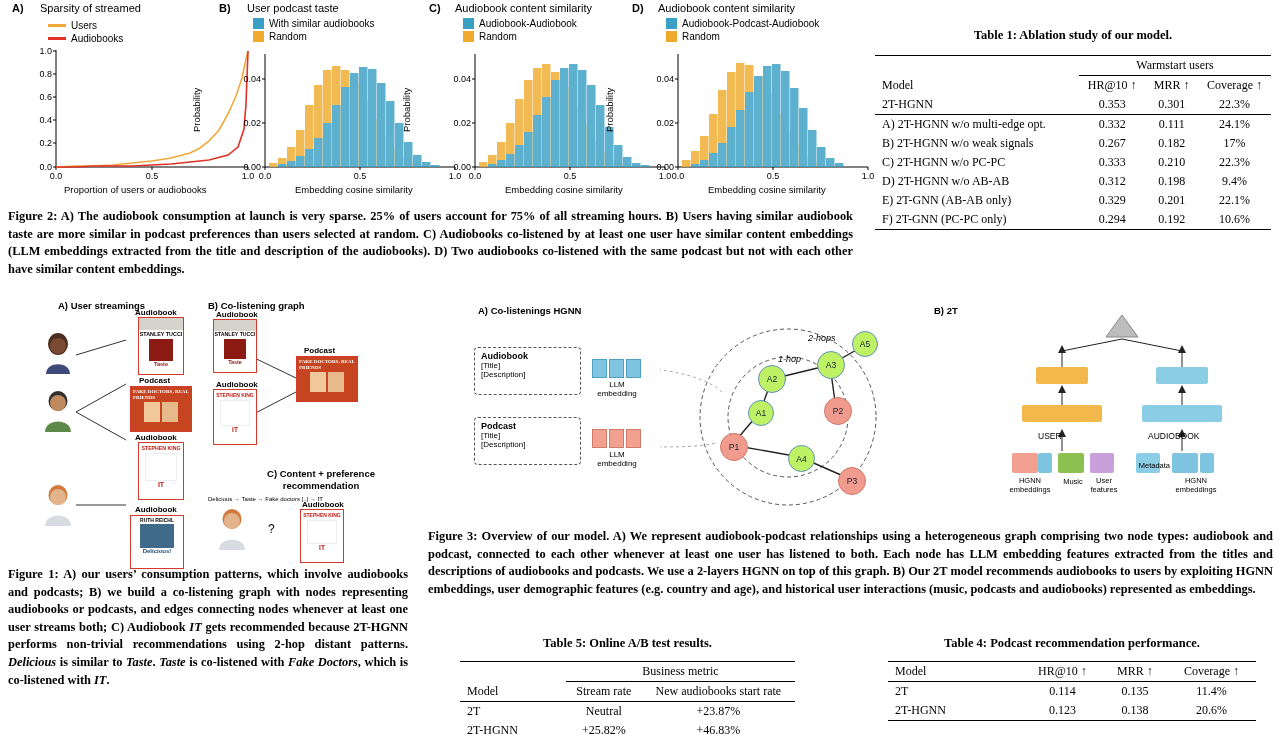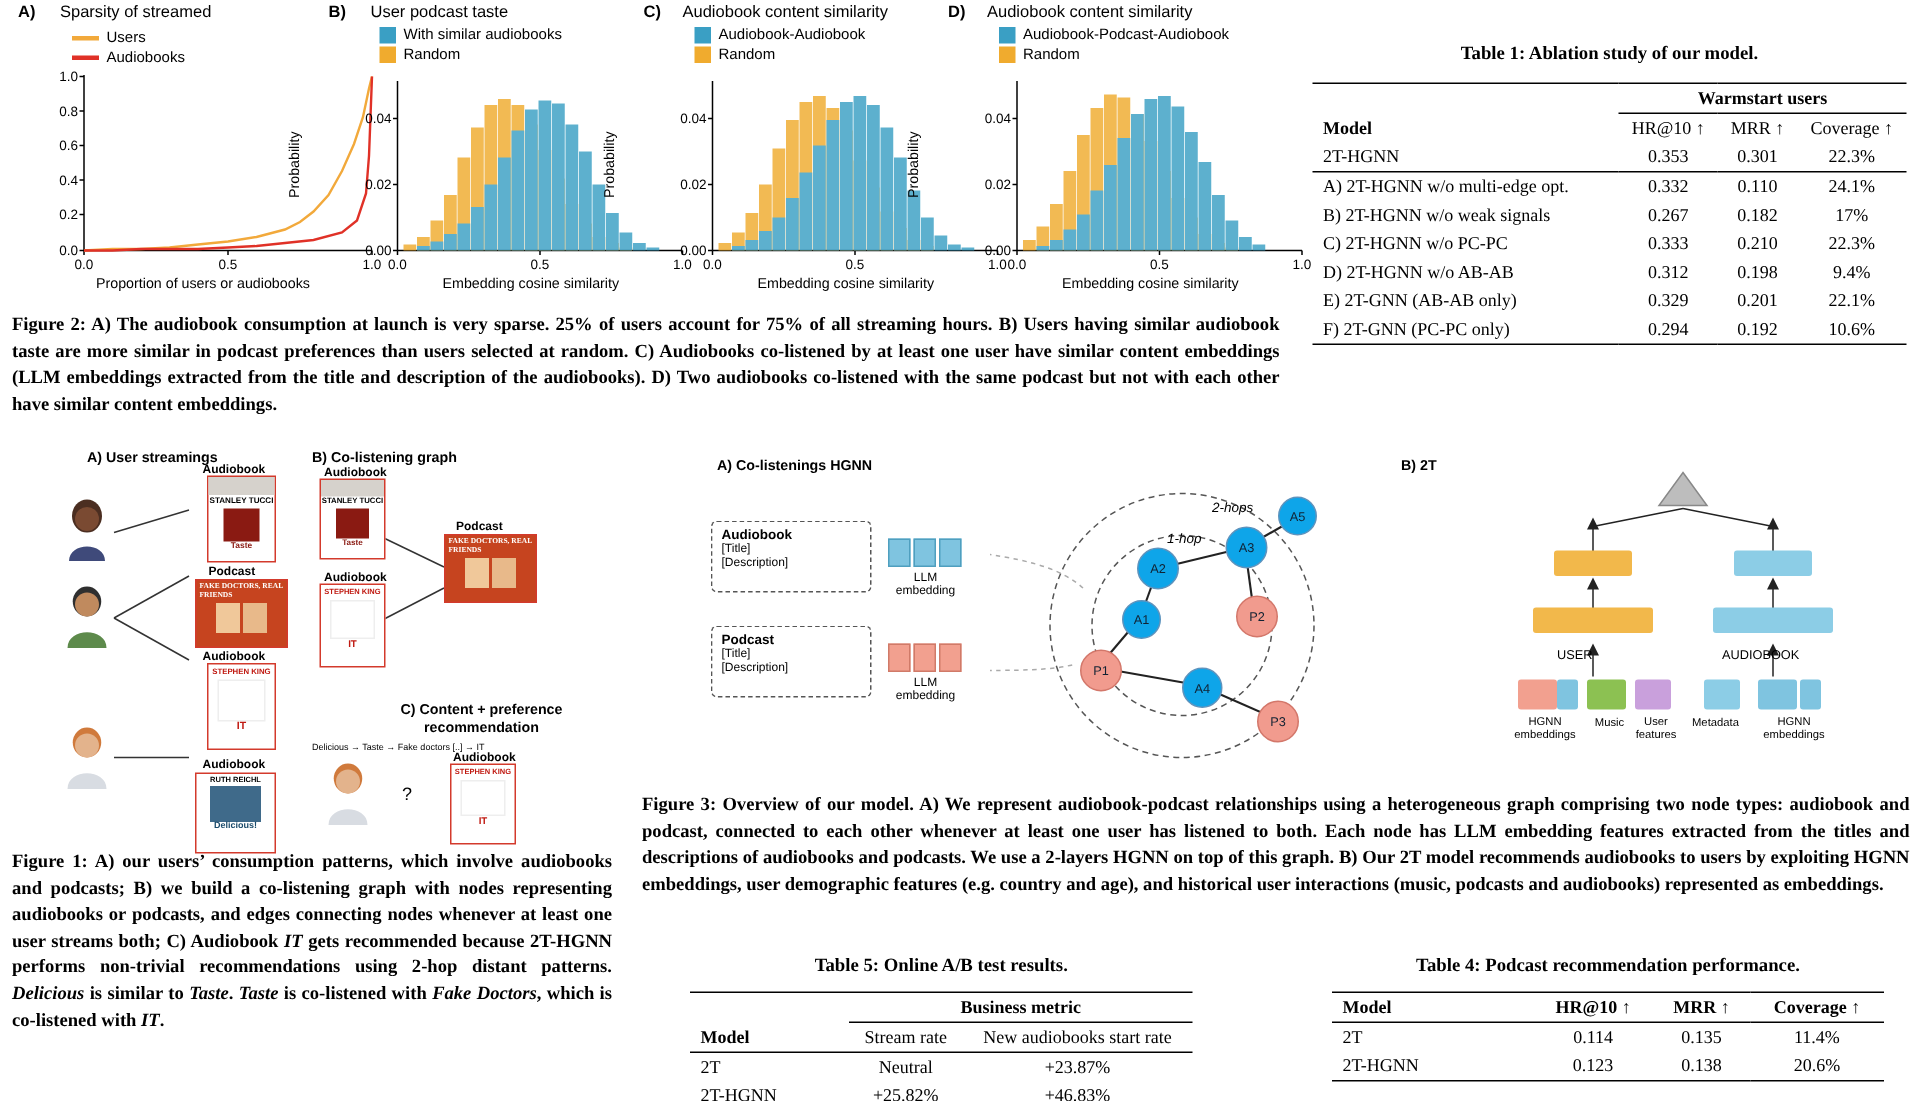--- a/index.html
+++ b/index.html
@@ -29,35 +29,35 @@
   .caption i{font-style:italic;}
 
   
   table.paper{border-collapse:collapse;font-family:"Liberation Serif",serif;}
   table.paper td,table.paper th{padding:2px 7px;font-size:12px;}
   .tbl-title{font-family:"Liberation Serif",serif;font-weight:bold;font-size:12.5px;text-align:center;}
   .rule-top{border-top:1.3px solid #000;}
   .rule-bot{border-bottom:1.3px solid #000;}
   .rule-mid{border-bottom:0.8px solid #000;}
   .num{text-align:center;}
-  .hdr{font-weight:bold;}
+  .hdr{font-weight:normal;}
 
   
   .dlabel{font-family:"Liberation Sans",sans-serif;font-size:9.5px;font-weight:bold;text-align:center;}
   .dsmall{font-family:"Liberation Sans",sans-serif;font-size:7px;}
   .bookcard{position:absolute;border:1.6px solid #d33a2c;background:#fff;}
   .bookcard .cap{font-family:"Liberation Sans",sans-serif;font-size:6px;text-align:center;}
   .podcard{position:absolute;border:1.6px solid #d33a2c;background:#fff;}
 
   
   .boxdash{position:absolute;border:1px dashed #555;border-radius:4px;background:#fff;}
   .f3t{font-family:"Liberation Sans",sans-serif;font-size:9px;}
   .node{position:absolute;border-radius:50%;display:flex;align-items:center;justify-content:center;
         font-family:"Liberation Sans",sans-serif;font-size:8.5px;color:#123;}
-  .nblue{background:#0ea5e9;border:1px solid #5e93bd;}
+  .nblue{background:#bef264;border:1px solid #5e93bd;}
   .nred{background:#f19b8e;border:1px solid #d3776a;}
   .bar{position:absolute;border-radius:2px;}
 </style>
 </head>
 <body>
 
 <div class="chart-panel" style="left:8px;top:2px;width:250px;height:200px;">
   <div class="panel-label" style="position:absolute;left:4px;top:0;">A)</div>
   <div class="panel-title" style="position:absolute;left:32px;top:0;">Sparsity of streamed</div>
   <div class="legend" style="position:absolute;left:40px;top:16px;">
@@ -359,21 +359,21 @@
     </tr>
     <tr class="rule-mid">
       <td>2T-HGNN</td>
       <td class="num">0.353</td>
       <td class="num">0.301</td>
       <td class="num">22.3%</td>
     </tr>
     <tr>
       <td>A) 2T-HGNN w/o multi-edge opt.</td>
       <td class="num">0.332</td>
-      <td class="num">0.110</td>
+      <td class="num">0.111</td>
       <td class="num">24.1%</td>
     </tr>
     <tr>
       <td>B) 2T-HGNN w/o weak signals</td>
       <td class="num">0.267</td>
       <td class="num">0.182</td>
       <td class="num">17%</td>
     </tr>
     <tr>
       <td>C) 2T-HGNN w/o PC-PC</td>
@@ -609,21 +609,21 @@
   <div class="bar" style="left:598px;top:148px;width:26px;height:20px;background:#8cc152;"></div>
   <div class="bar" style="left:630px;top:148px;width:24px;height:20px;background:#c9a0dc;"></div>
 
   <div class="bar" style="left:676px;top:148px;width:24px;height:20px;background:#8ccde6;"></div>
   <div class="bar" style="left:712px;top:148px;width:26px;height:20px;background:#7fc4e0;"></div>
   <div class="bar" style="left:740px;top:148px;width:14px;height:20px;background:#7fc4e0;"></div>
 
   <div class="f3t" style="position:absolute;left:548px;top:172px;width:44px;font-size:7.5px;line-height:1.15;text-align:center;"><span>HGNN embeddings</span></div>
   <div class="f3t" style="position:absolute;left:598px;top:172px;width:30px;font-size:7.5px;text-align:center;">Music</div>
   <div class="f3t" style="position:absolute;left:628px;top:172px;width:32px;font-size:7.5px;line-height:1.15;text-align:center;"><span>User features</span></div>
-  <div class="f3t" style="position:absolute;left:668px;top:172px;width:42px;font-size:7.5px;text-align:left;">Metadata</div>
+  <div class="f3t" style="position:absolute;left:668px;top:156px;width:42px;font-size:7.5px;text-align:right;">Metadata</div>
   <div class="f3t" style="position:absolute;left:714px;top:172px;width:44px;font-size:7.5px;line-height:1.15;text-align:center;"><span>HGNN embeddings</span></div>
 </div>
 
 <div class="caption abs" style="left:428px;top:528px;width:845px;">Figure 3: Overview of our model. A) We represent audiobook-podcast relationships using a heterogeneous graph comprising two node types: audiobook and podcast, connected to each other whenever at least one user has listened to both. Each node has LLM embedding features extracted from the titles and descriptions of audiobooks and podcasts. We use a 2-layers HGNN on top of this graph. B) Our 2T model recommends audiobooks to users by exploiting HGNN embeddings, user demographic features (e.g. country and age), and historical user interactions (music, podcasts and audiobooks) represented as embeddings.</div>
 
 <div class="abs" style="left:460px;top:636px;width:335px;">
   <div class="tbl-title">Table 5: Online A/B test results.</div>
   <table class="paper" style="width:335px;margin-top:10px;">
     <tbody>
         <tr class="rule-top">

